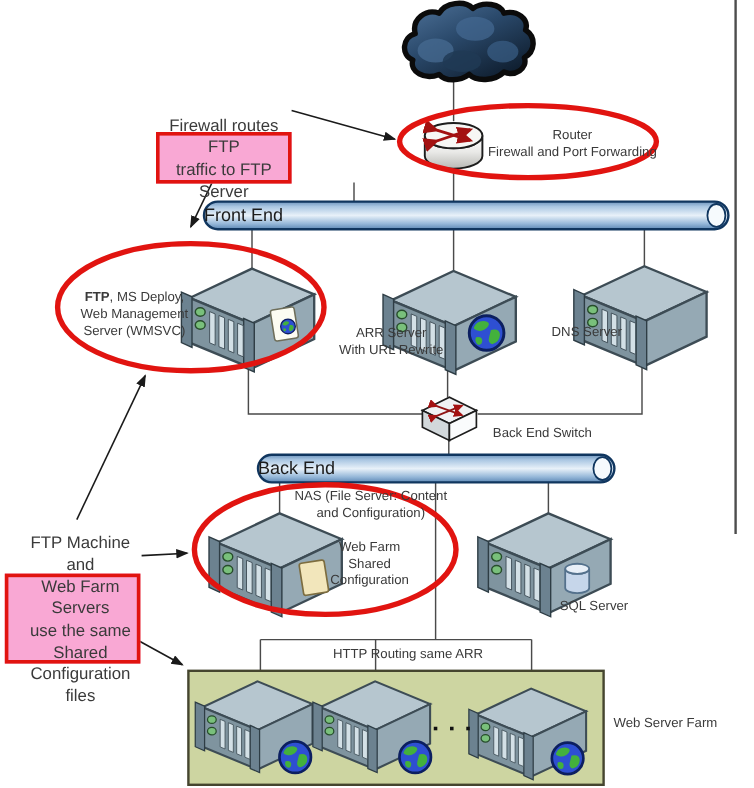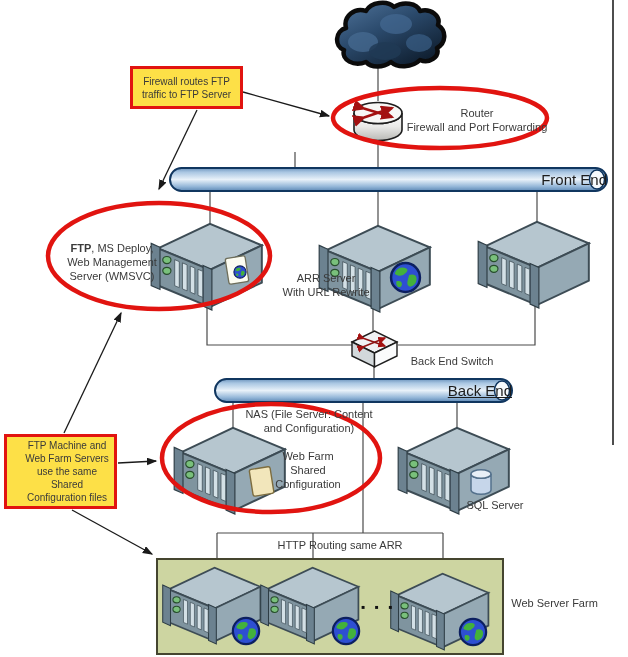--- a/index.html
+++ b/index.html
@@ -7,26 +7,26 @@
     position:relative; width:628px; height:657px; background:#ffffff;
     font-family:"Liberation Sans", sans-serif; overflow:hidden;
   }
   svg.layer { position:absolute; left:0; top:0; z-index:1; }
   .lbl {
     position:absolute; z-index:2; font-size:11px; color:#3a3a3a;
     line-height:1.27; text-align:center; white-space:pre-line;
   }
   .pipe-lbl {
     position:absolute; z-index:2; font-size:15px; color:#1c1c1c;
-    text-align:right; line-height:23px;
+    text-align:left; line-height:23px;
   }
   .callout {
-    position:absolute; z-index:3; box-sizing:border-box; background:#fde047;
+    position:absolute; z-index:3; box-sizing:border-box; background:#f9a8d4;
     border:3px solid #e11410; display:flex; align-items:center; justify-content:center;
-    text-align:center; font-size:10px; line-height:1.3; color:#3a3a3a; white-space:pre-line;
+    text-align:center; font-size:14px; line-height:1.3; color:#3a3a3a; white-space:pre-line;margin-top:44px;
   }
   .ellipsis-dots {
     position:absolute; z-index:2; font-size:12px; letter-spacing:3px; color:#111;
     text-align:center;
   }
 </style>
 </head>
 <body>
 
 <div class="stage">
@@ -182,33 +182,34 @@
   </svg>
 
   <div class="callout" style="left:130px; top:66px; width:113px; height:43px;">Firewall routes FTP
 traffic to FTP Server</div>
   <div class="callout" style="left:4px; top:434px; width:113px; height:75px;padding-left:13px;">FTP Machine and
 Web Farm Servers
 use the same Shared
 Configuration files</div>
 
   <div class="pipe-lbl" style="left:170px; top:168px; width:437px;">Front End</div>
-  <div class="pipe-lbl" style="left:215px; top:379px; width:297px;text-decoration:underline;">Back End</div>
+  <div class="pipe-lbl" style="left:215px; top:379px; width:297px;">Back End</div>
 
   <div class="lbl" style="left:52px; top:228px; width:120px;">
     <b>FTP</b><span>, MS Deploy,
 Web Management
 Server (WMSVC)</span>
   </div>
 
   <div class="lbl" style="left:402px; top:107px; width:150px;">Router
 Firewall and Port Forwarding</div>
 
   <div class="lbl" style="left:266px; top:272px; width:120px;">ARR Server
 With URL Rewrite</div>
+  <div class="lbl" style="left:429px; top:271px; width:120px;">DNS Server</div>
   <div class="lbl" style="left:397px; top:355px; width:110px; text-align:center;">Back End Switch</div>
   <div class="lbl" style="left:258px; top:450px; width:100px;">Web Farm
 Shared
 Configuration</div>
   <div class="lbl" style="left:228px; top:408px; width:162px;">NAS (File Server: Content
 and Configuration)</div>
   <div class="lbl" style="left:445px; top:499px; width:100px;">SQL Server</div>
   <div class="lbl" style="left:255px; top:539px; width:170px;">HTTP Routing same ARR</div>
   <div class="lbl" style="left:507px; top:597px; width:95px;">Web Server Farm</div>
   <div class="ellipsis-dots" style="left:356px; top:600px; width:44px;">▪ ▪ ▪</div>

